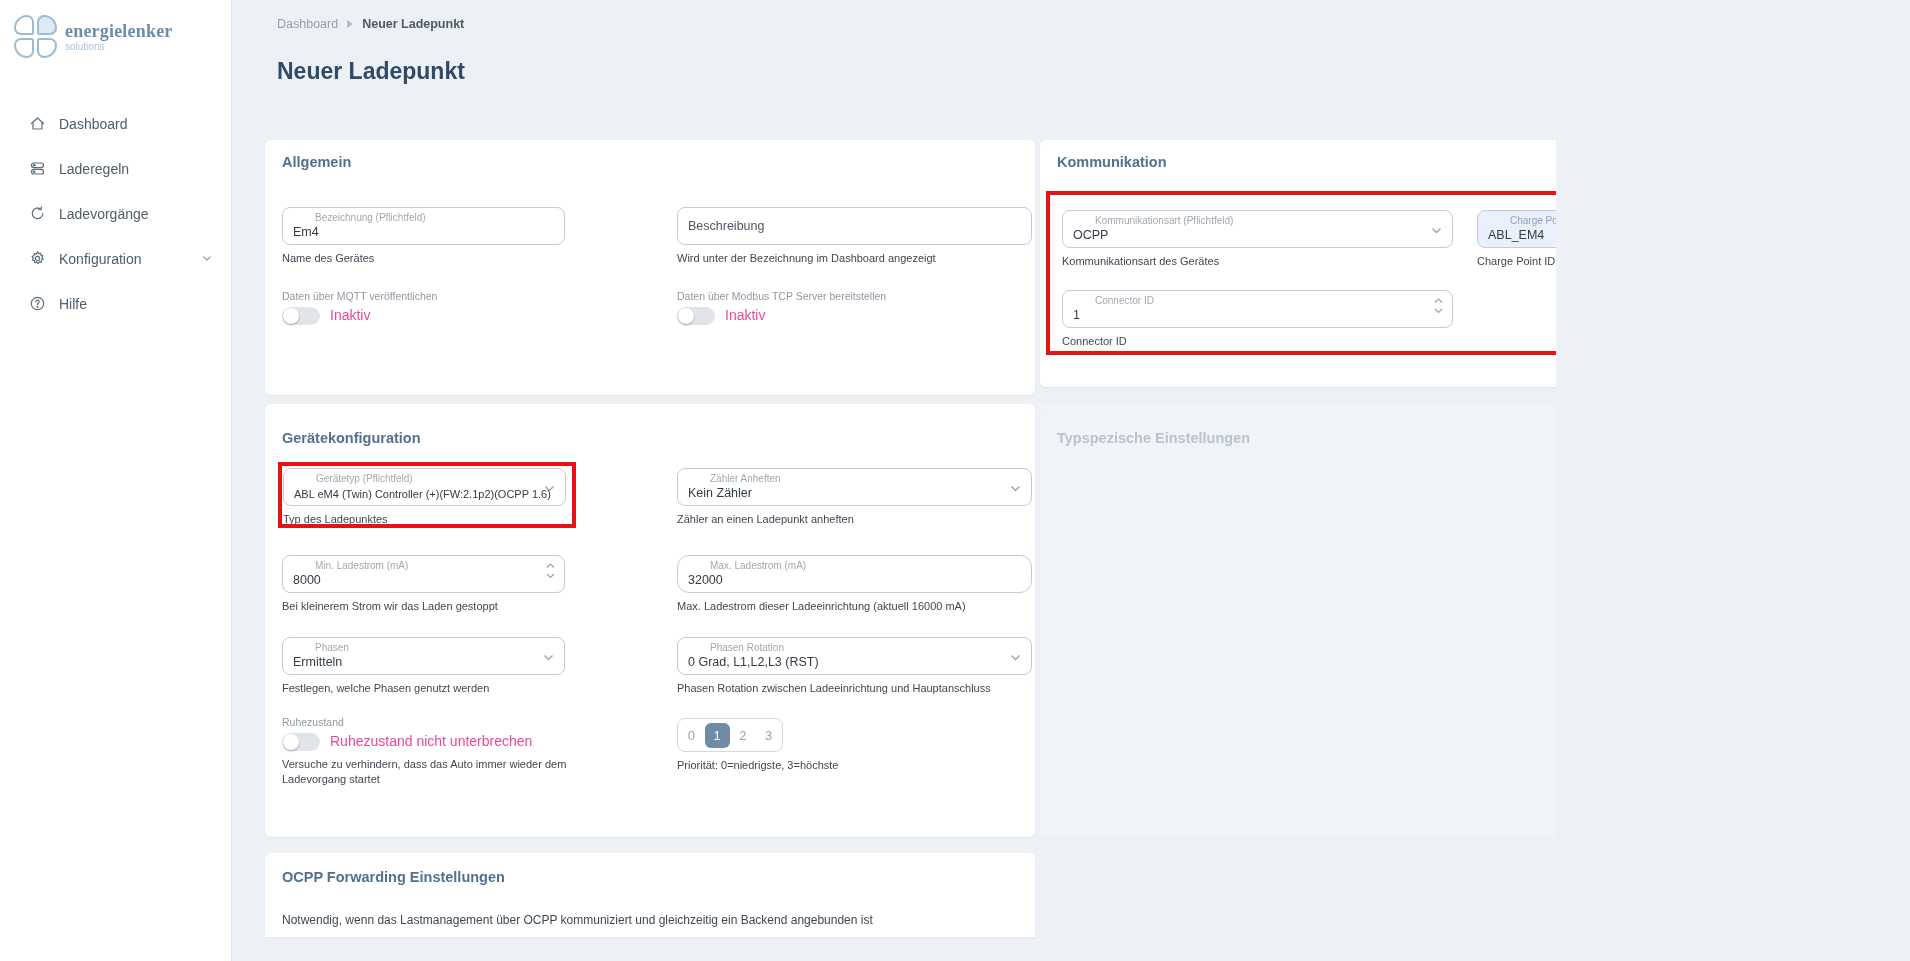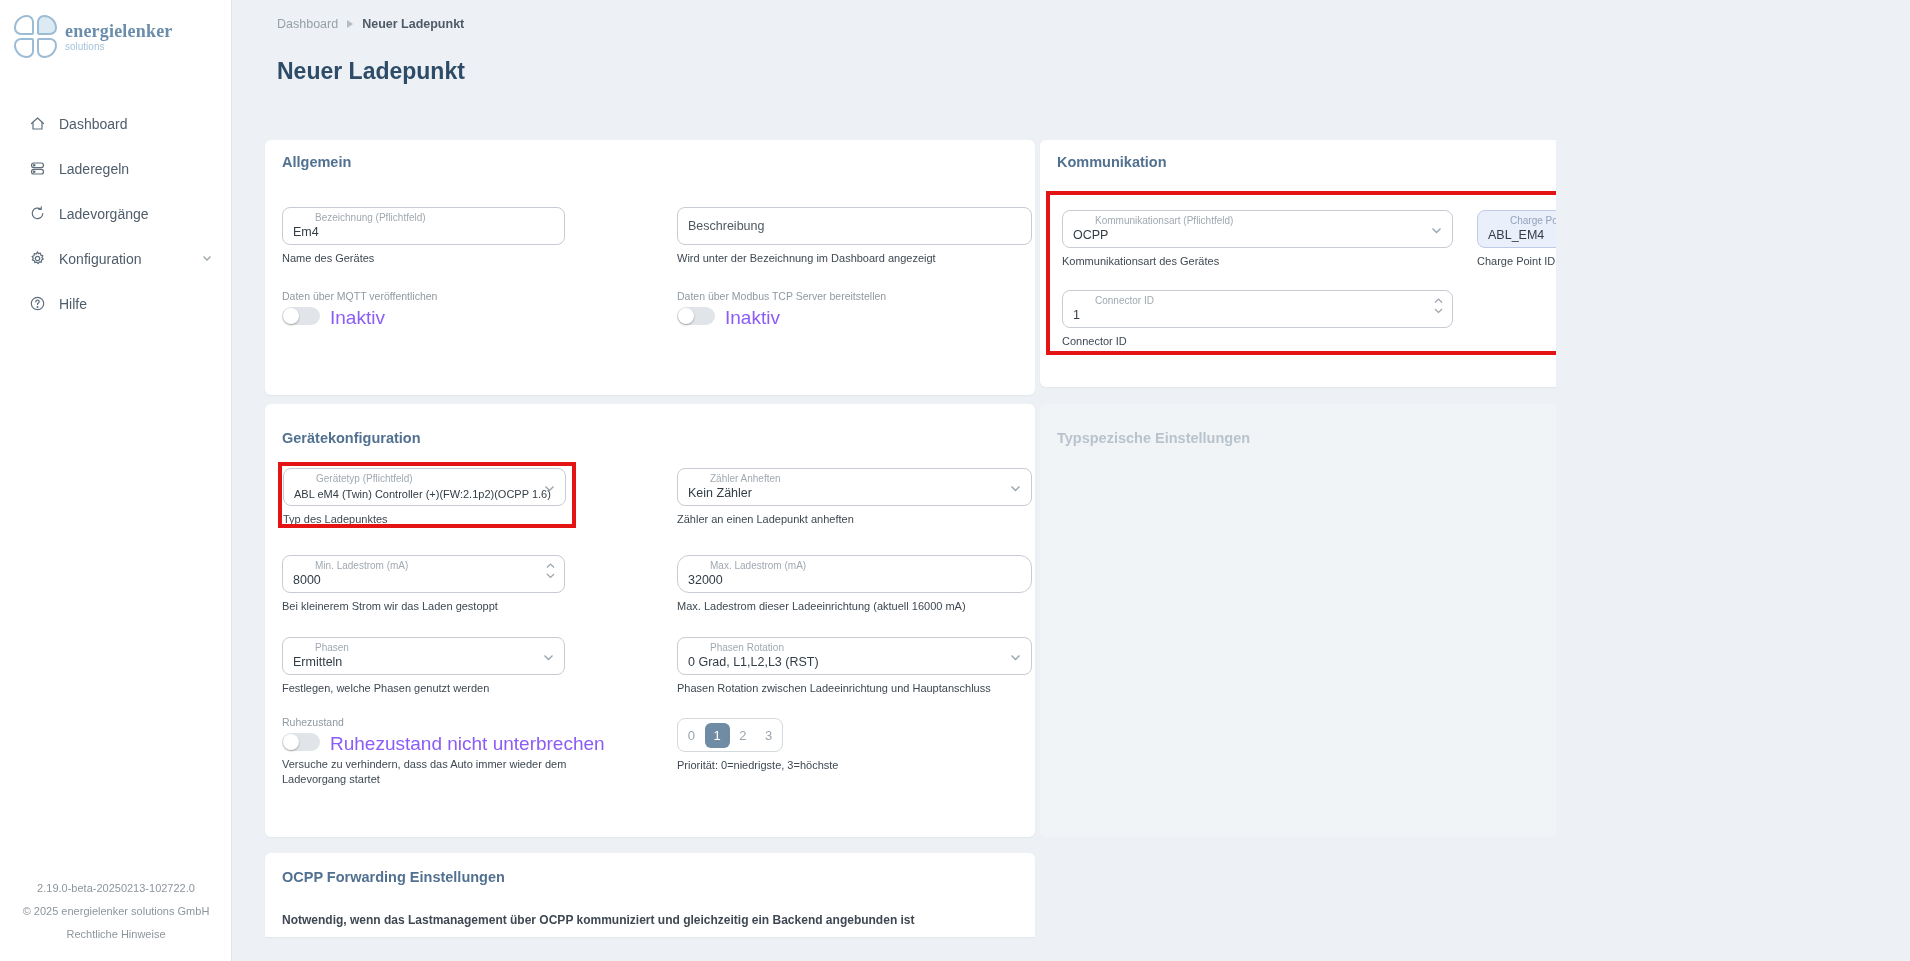--- a/index.html
+++ b/index.html
@@ -58,21 +58,21 @@
   .chev { position:absolute; right:10px; top:16px; }
   .spin { position:absolute; right:9px; top:7px; display:flex; flex-direction:column; gap:4px; align-items:center; cursor:pointer; }
 
   .mini-label { position:absolute; font-size:10.5px; color:#8f99a2; white-space:nowrap; }
   .toggle { position:absolute; width:38px; height:18px; border-radius:9px; background:#e1e5e9; cursor:pointer; z-index:2; }
   .toggle .knob { position:absolute; top:1px; left:1px; width:16px; height:16px; border-radius:50%; background:#fff; box-shadow:0 1px 2px rgba(0,0,0,.3); }
   .toggle.lg { width:42px; height:21px; border-radius:11px; }
   .toggle.lg .knob { width:19px; height:19px; }
   .toggle.on { background:#7e9ab2; }
   .toggle.on .knob { left:auto; right:1px; }
-  .state-label { position:absolute; font-size:19px; color:#8b5cf6; white-space:nowrap; }
+  .state-label { position:absolute; font-size:14px; color:#ec4899; white-space:nowrap; }
   .wrap-helper { position:absolute; font-size:11px; color:#3e4852; line-height:15px; width:300px; }
 
   .prio { position:absolute; width:106px; height:34px; border:1px solid #d4d9dd; border-radius:8px; background:#fff; display:flex; align-items:center; justify-content:space-evenly; }
   .prio-cell { width:25px; height:25px; line-height:25px; text-align:center; font-size:13px; color:#9aa4ad; cursor:pointer; }
   .prio-cell.sel { background:#6f8ca4; color:#fff; border-radius:6px; }
 
   .redbox { position:absolute; border:4px solid #e51414; pointer-events:none; z-index:6; }
 
   .section-text { position:absolute; font-size:12px; color:#3e4852; white-space:nowrap; }
 
@@ -138,25 +138,20 @@
       <div class="nav-item">
         <svg width="17" height="17" viewBox="0 0 17 17" fill="none" stroke="#5f6e7c" stroke-width="1.2" stroke-linecap="round">
             <circle cx="8.5" cy="8.5" r="6.2"></circle>
             <path d="M6.8 6.9 c0-1 .8-1.8 1.7-1.8 s1.7.7 1.7 1.6 c0 1-.9 1.3-1.7 2 v.8"></path>
             <circle cx="8.5" cy="11.9" r=".4" fill="#5f6e7c"></circle>
           </svg>
         <span>Hilfe</span>
       </div>
     </nav>
 
-    <div class="side-footer">
-      <div>2.19.0-beta-20250213-102722.0</div>
-      <div>© 2025 energielenker solutions GmbH</div>
-      <div class="legal">Rechtliche Hinweise</div>
-    </div>
   </aside>
 
   <div class="breadcrumb">
     <span class="bc-parent">Dashboard</span>
     <span class="bc-sep"></span>
     <span class="bc-current">Neuer Ladepunkt</span>
   </div>
 
   <div class="lang">
     <span>DE</span>
@@ -320,21 +315,21 @@
   </section>
 
   <div class="redbox" style="left:278px; top:462px; width:298px; height:66px;"></div>
 
   <section class="card disabled" style="left:1040px; top:404px; width:815px; height:433px;">
     <h2 class="card-title" style="top:26px;">Typspezische Einstellungen</h2>
   </section>
 
   <section class="card" style="left:265px; top:853px; width:770px; height:84px; overflow:hidden; border-radius:6px 6px 0 0;">
     <h2 class="card-title" style="top:16px;">OCPP Forwarding Einstellungen</h2>
-    <div class="section-text" style="left:17px; top:60px;font-weight:bold;">Notwendig, wenn das Lastmanagement über OCPP kommuniziert und gleichzeitig ein Backend angebunden ist</div>
+    <div class="section-text" style="left:17px; top:60px;">Notwendig, wenn das Lastmanagement über OCPP kommuniziert und gleichzeitig ein Backend angebunden ist</div>
   </section>
 
   <div class="scrollbar">
     <div class="sb-up"></div>
     <div class="sb-thumb"></div>
     <div class="sb-down"></div>
   </div>
 
 </div>
 

